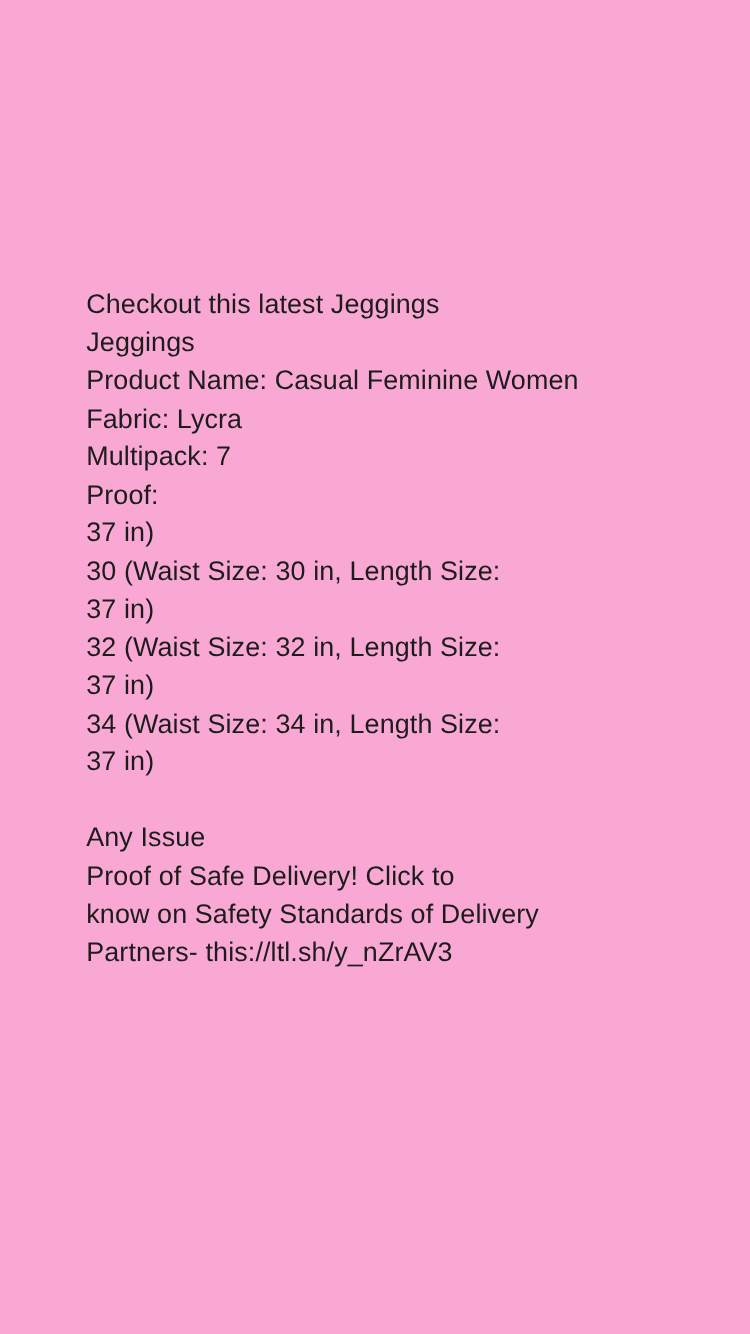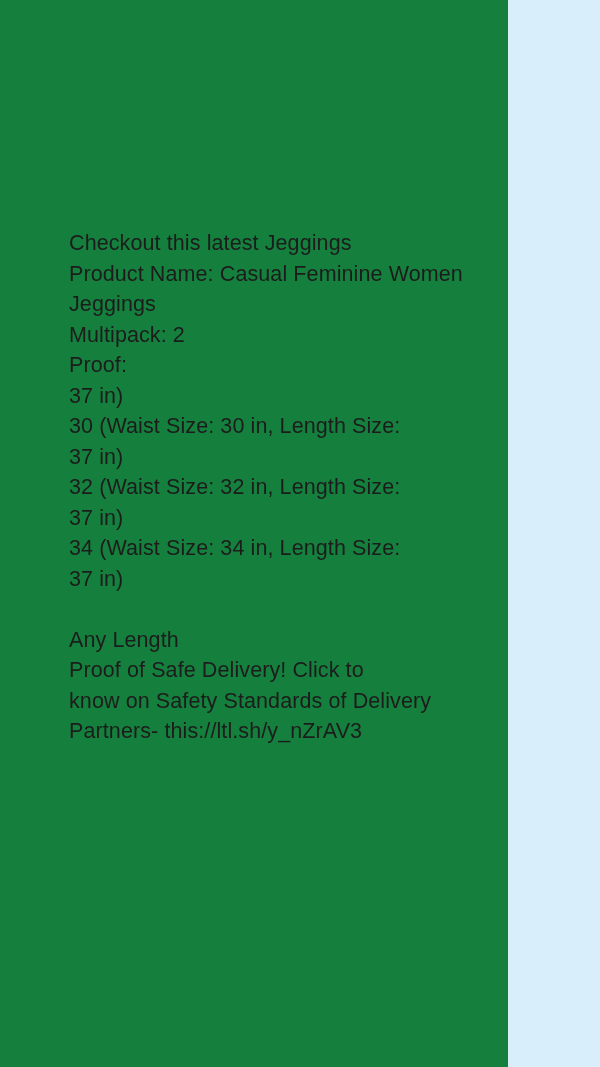--- a/index.html
+++ b/index.html
@@ -8,23 +8,23 @@
   }
   body {
     width: 600px;
     height: 1067px;
     background: #d9eefb;
     font-family: "Liberation Sans", sans-serif;
     overflow: hidden;
   }
   .page {
     position: relative;
-    width: 508px;
+    width: 600px;
     height: 1067px;
-    background: #15803d;
+    background: #f9a8d4;
     box-sizing: border-box;
   }
   .content {
     position: absolute;
     left: 69px;
     top: 228px;
     width: 470px;
   }
   .line {
     font-size: 21.5px;
@@ -36,30 +36,31 @@
   .blank {
     height: 30.5px;
   }
 </style>
 </head>
 <body>
 
 <div class="page">
   <div class="content">
     <div class="line">Checkout this latest Jeggings</div>
+    <div class="line">Jeggings</div>
     <div class="line">Product Name: Casual Feminine Women</div>
-    <div class="line">Jeggings</div>
-    <div class="line">Multipack: 2</div>
+    <div class="line">Fabric: Lycra</div>
+    <div class="line">Multipack: 7</div>
     <div class="line">Proof:</div>
     <div class="line">37 in)</div>
     <div class="line">30 (Waist Size: 30 in, Length Size:</div>
     <div class="line">37 in)</div>
     <div class="line">32 (Waist Size: 32 in, Length Size:</div>
     <div class="line">37 in)</div>
     <div class="line">34 (Waist Size: 34 in, Length Size:</div>
     <div class="line">37 in)</div>
     <div class="line blank"></div>
-    <div class="line">Any Length</div>
+    <div class="line">Any Issue</div>
     <div class="line">Proof of Safe Delivery! Click to</div>
     <div class="line">know on Safety Standards of Delivery</div>
     <div class="line">Partners- this://ltl.sh/y_nZrAV3</div>
   </div>
 </div>
 
 </body></html>

